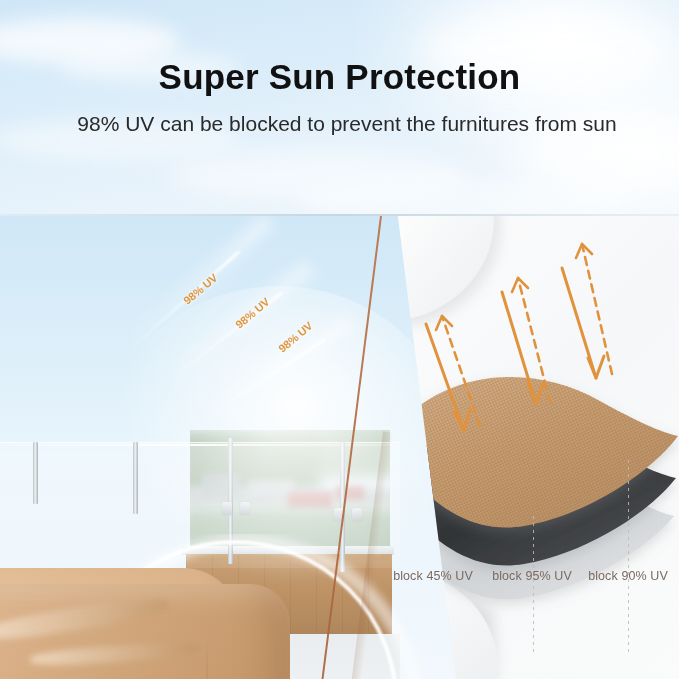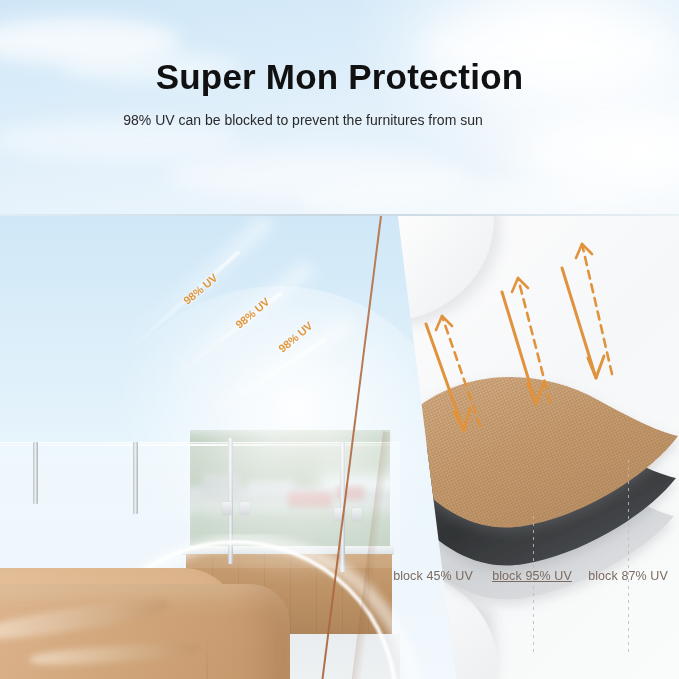--- a/index.html
+++ b/index.html
@@ -18,21 +18,21 @@
   .cl2{left:60px;top:52px;width:180px;height:30px;opacity:.6;}
   .cl3{left:-10px;top:120px;width:250px;height:40px;opacity:.5;}
   .cl4{left:170px;top:150px;width:300px;height:52px;opacity:.55;}
   .cl5{left:420px;top:10px;width:260px;height:80px;opacity:.9;filter:blur(16px);}
   .cl6{left:300px;top:180px;width:330px;height:44px;opacity:.5;}
   .cl7{left:520px;top:120px;width:200px;height:70px;opacity:.75;filter:blur(14px);}
 
   .headline{position:absolute;left:0;top:57px;width:679px;text-align:center;
             font-size:35px;font-weight:bold;color:#111;letter-spacing:.2px;}
   .subline{position:absolute;left:0;top:112px;width:606px;text-align:center;
-           font-size:14px;color:#2a2a2a;}
+           font-size:21px;color:#2a2a2a;padding-left:44px;}
 
   .panel-split{position:absolute;left:0;top:214px;width:679px;height:2px;
                background:linear-gradient(90deg,rgba(200,214,224,.25),rgba(186,203,215,.75),rgba(205,218,228,.3));}
 
   
   .photo{position:absolute;left:0;top:216px;width:679px;height:463px;overflow:hidden;
          background:linear-gradient(180deg,#d5eaf8 0%,#e0f0fa 34%,#eaf5fc 55%,#f2f8fd 100%);}
   .photo-glow{position:absolute;right:230px;top:70px;width:340px;height:300px;border-radius:50%;
               background:radial-gradient(circle at 55% 40%,rgba(255,255,255,.95),rgba(255,255,255,0) 68%);}
   .sky-far{position:absolute;left:0;top:0;width:420px;height:260px;
@@ -144,21 +144,21 @@
 
   <div class="sky">
     <div class="cloud cl1"></div>
     <div class="cloud cl2"></div>
     <div class="cloud cl3"></div>
     <div class="cloud cl4"></div>
     <div class="cloud cl5"></div>
     <div class="cloud cl6"></div>
     <div class="cloud cl7"></div>
   </div>
-  <div class="headline">Super Mon Protection</div>
+  <div class="headline">Super Sun Protection</div>
   <div class="subline">98% UV can be blocked to prevent the furnitures from sun</div>
   <div class="panel-split"></div>
 
   <div class="photo">
     <div class="sky-far"></div>
 
     <div class="cityview">
       <div class="cty green1"></div>
       <div class="cty green2"></div>
       <div class="cty road"></div>
@@ -283,18 +283,18 @@
         </g>
       </svg>
     </div>
 
     <div class="dotline" style="left:50px;top:318px;height:118px;"></div>
     <div class="dotline" style="left:149px;top:300px;height:136px;"></div>
     <div class="dotline" style="left:244px;top:244px;height:192px;"></div>
   </div>
 
   <div class="caption" style="left:433px;top:569px;">block 45% UV</div>
-  <div class="caption" style="left:532px;top:569px;text-decoration:underline;">block 95% UV</div>
-  <div class="caption" style="left:628px;top:569px;">block 87% UV</div>
+  <div class="caption" style="left:532px;top:569px;">block 95% UV</div>
+  <div class="caption" style="left:628px;top:569px;">block 90% UV</div>
 
   <div class="divider"></div>
 
 </div>
 
 </body></html>

